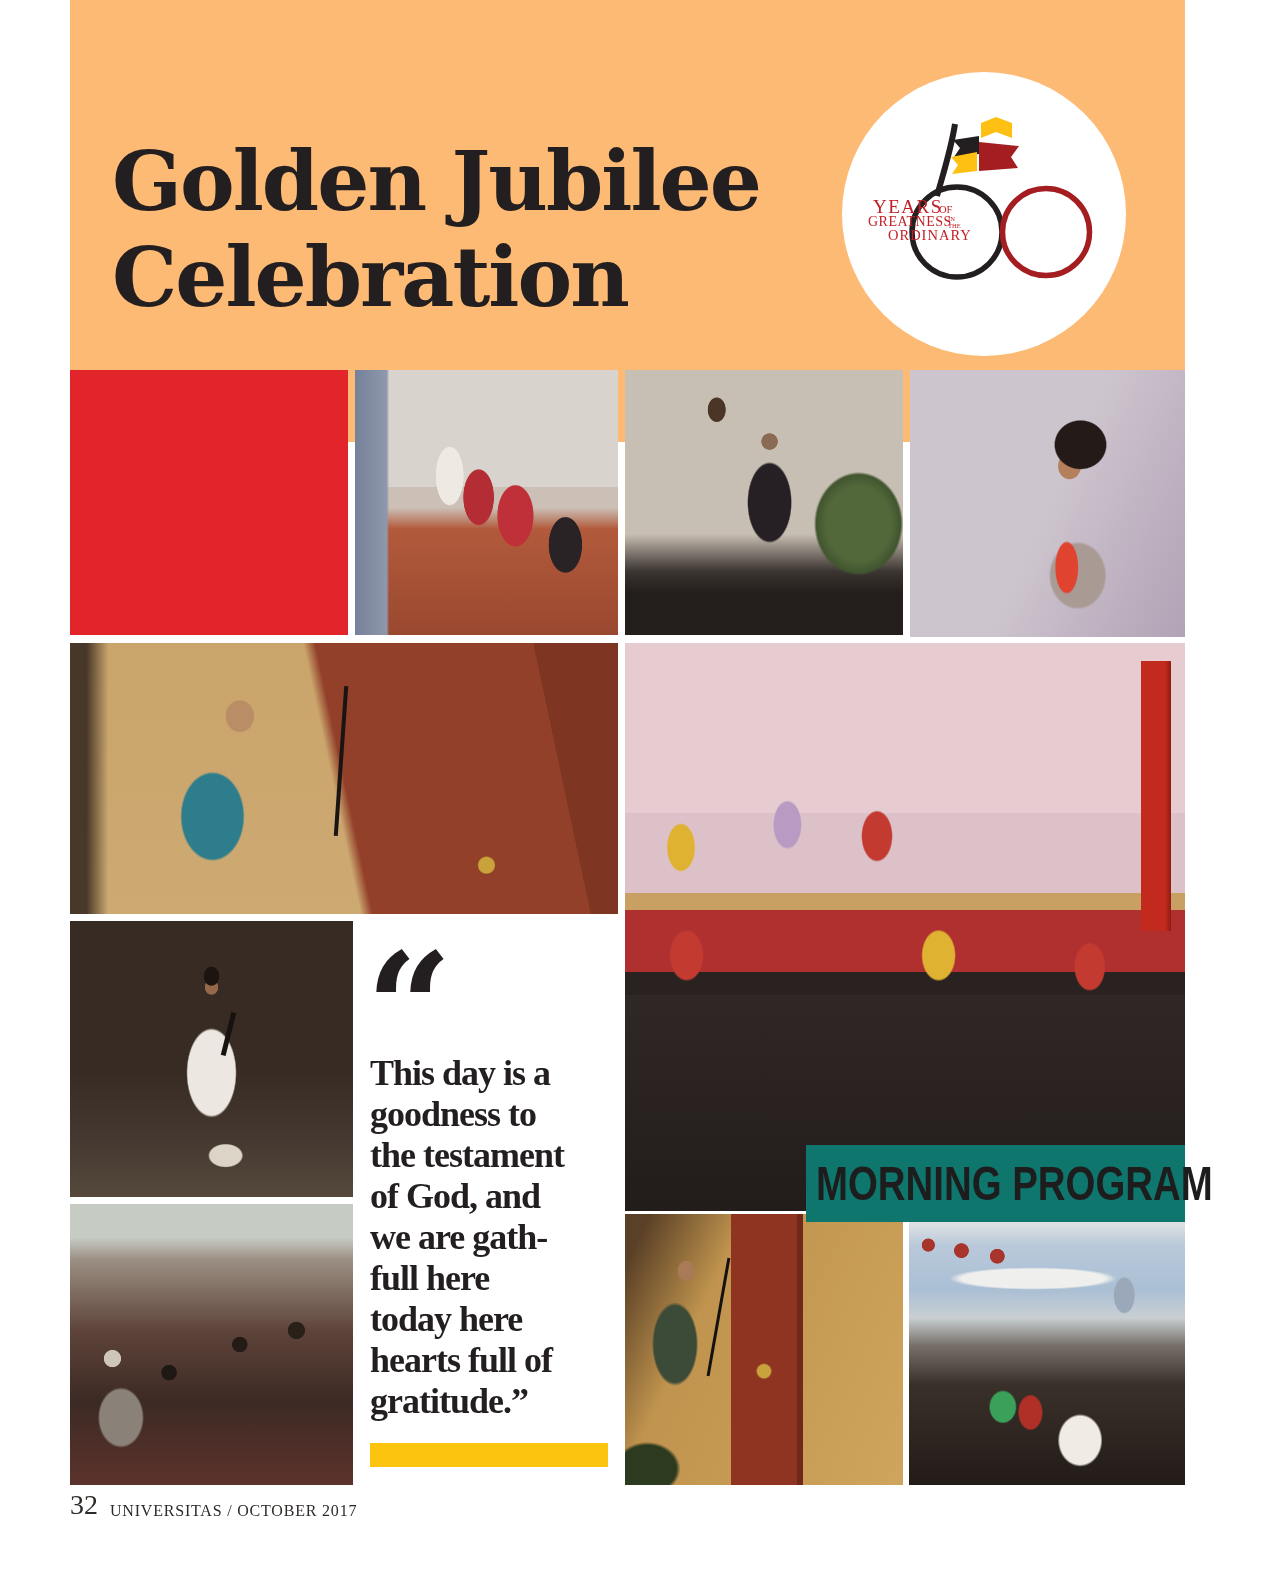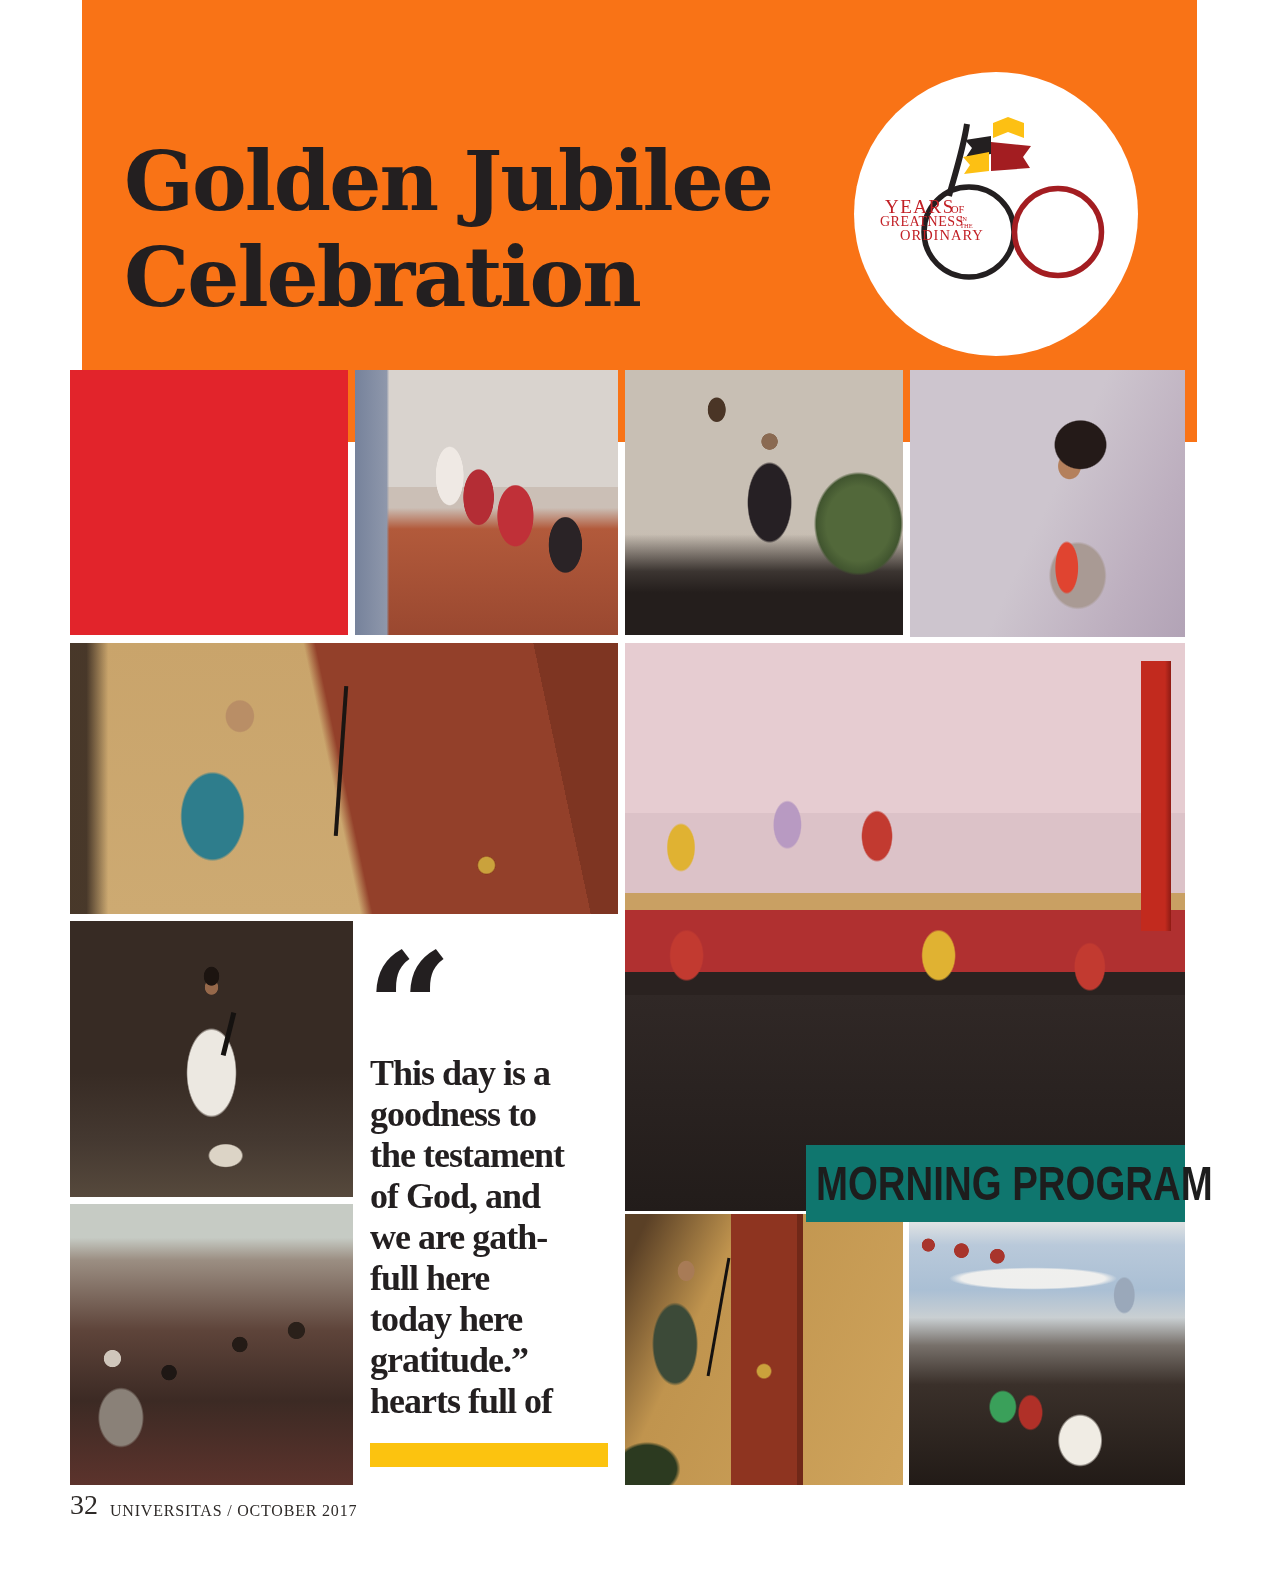--- a/index.html
+++ b/index.html
@@ -1,20 +1,20 @@
 <!DOCTYPE html>
 <html><head>
 <meta charset="utf-8">
 <style>
   html,body{margin:0;padding:0;background:#ffffff;}
   .page{position:relative;width:1275px;height:1575px;background:#ffffff;overflow:hidden;
         font-family:"Liberation Sans",sans-serif;}
 
   
-  .header{position:absolute;left:70px;top:0;width:1115px;height:442px;background:#f97316;margin-left:12px;}
+  .header{position:absolute;left:70px;top:0;width:1115px;height:442px;background:#fdba74;}
   .title{position:absolute;left:42px;top:133px;margin:0;
          font-family:"DejaVu Serif",serif;font-weight:700;
          font-size:82px;line-height:96px;letter-spacing:-2px;color:#231F20;}
   .logo-wrap{position:absolute;left:772px;top:72px;width:284px;height:284px;}
 
   
   .block{position:absolute;background-repeat:no-repeat;}
   .red-block{left:70px;top:370px;width:278px;height:265px;background:#E2242B;}
 
   .ph-singers{left:355px;top:370px;width:263px;height:265px;background:
@@ -174,22 +174,22 @@
   <div class="quote-block">
     <div class="quote-mark">“</div>
     <div class="quote-lines">
       <div>This day is a</div>
       <div>goodness to</div>
       <div>the testament</div>
       <div>of God, and</div>
       <div>we are gath-</div>
       <div>full here</div>
       <div>today here</div>
+      <div>hearts full of</div>
       <div>gratitude.”</div>
-      <div>hearts full of</div>
     </div>
     <div class="quote-bar"></div>
   </div>
 
   <div class="section-band">
     <div class="section-label">MORNING PROGRAM</div>
   </div>
 
   <div class="footer">
     <span class="pnum">32</span>

